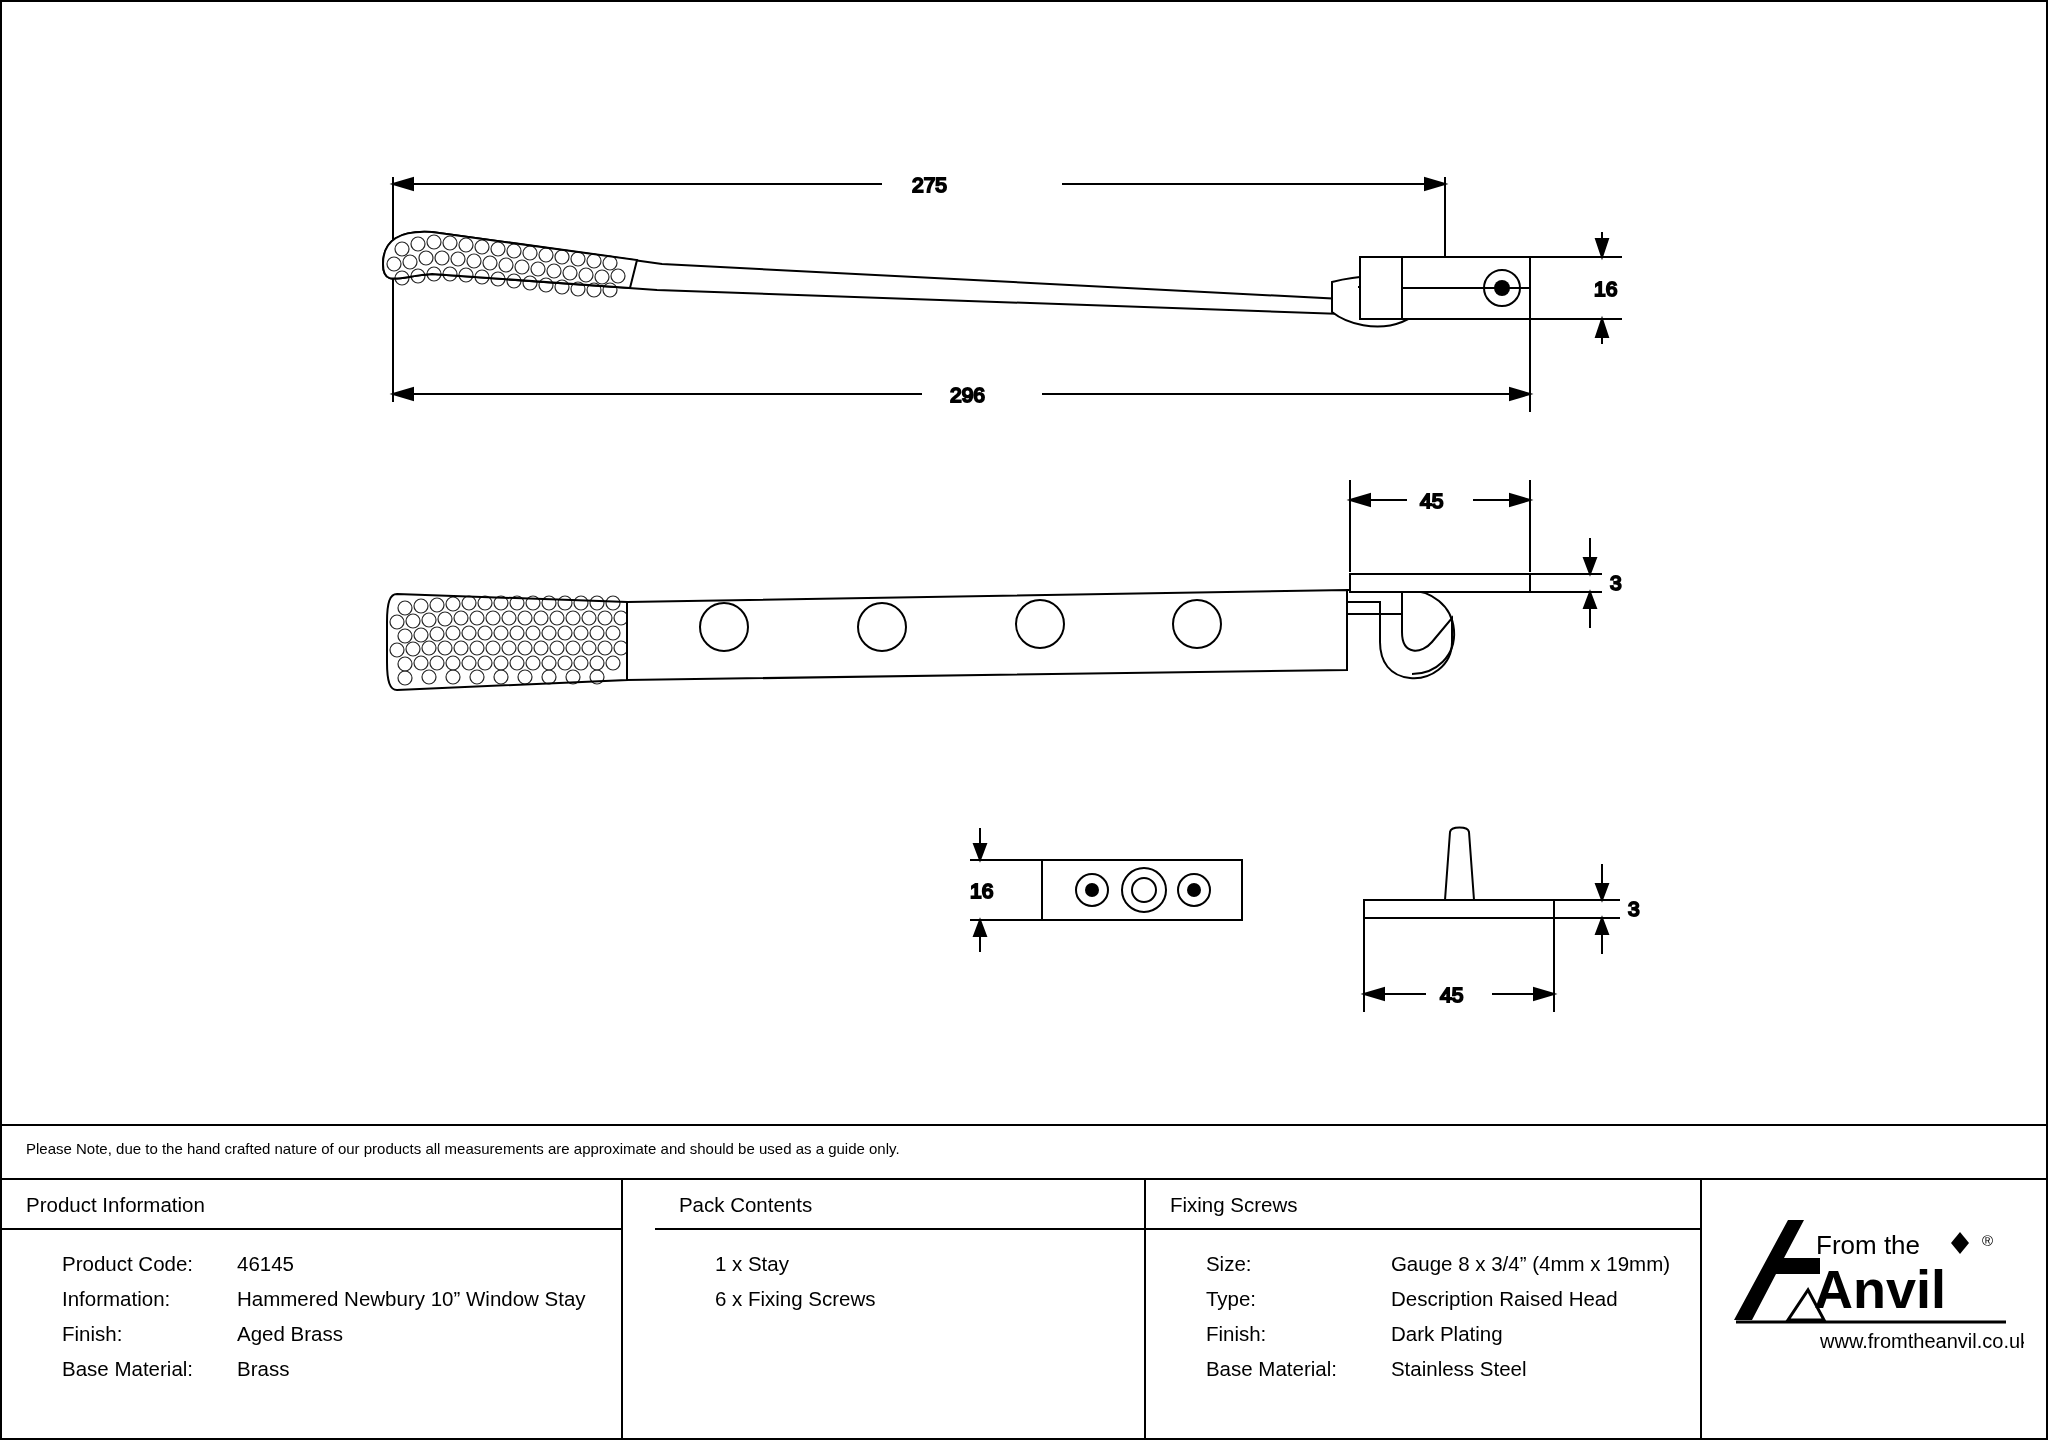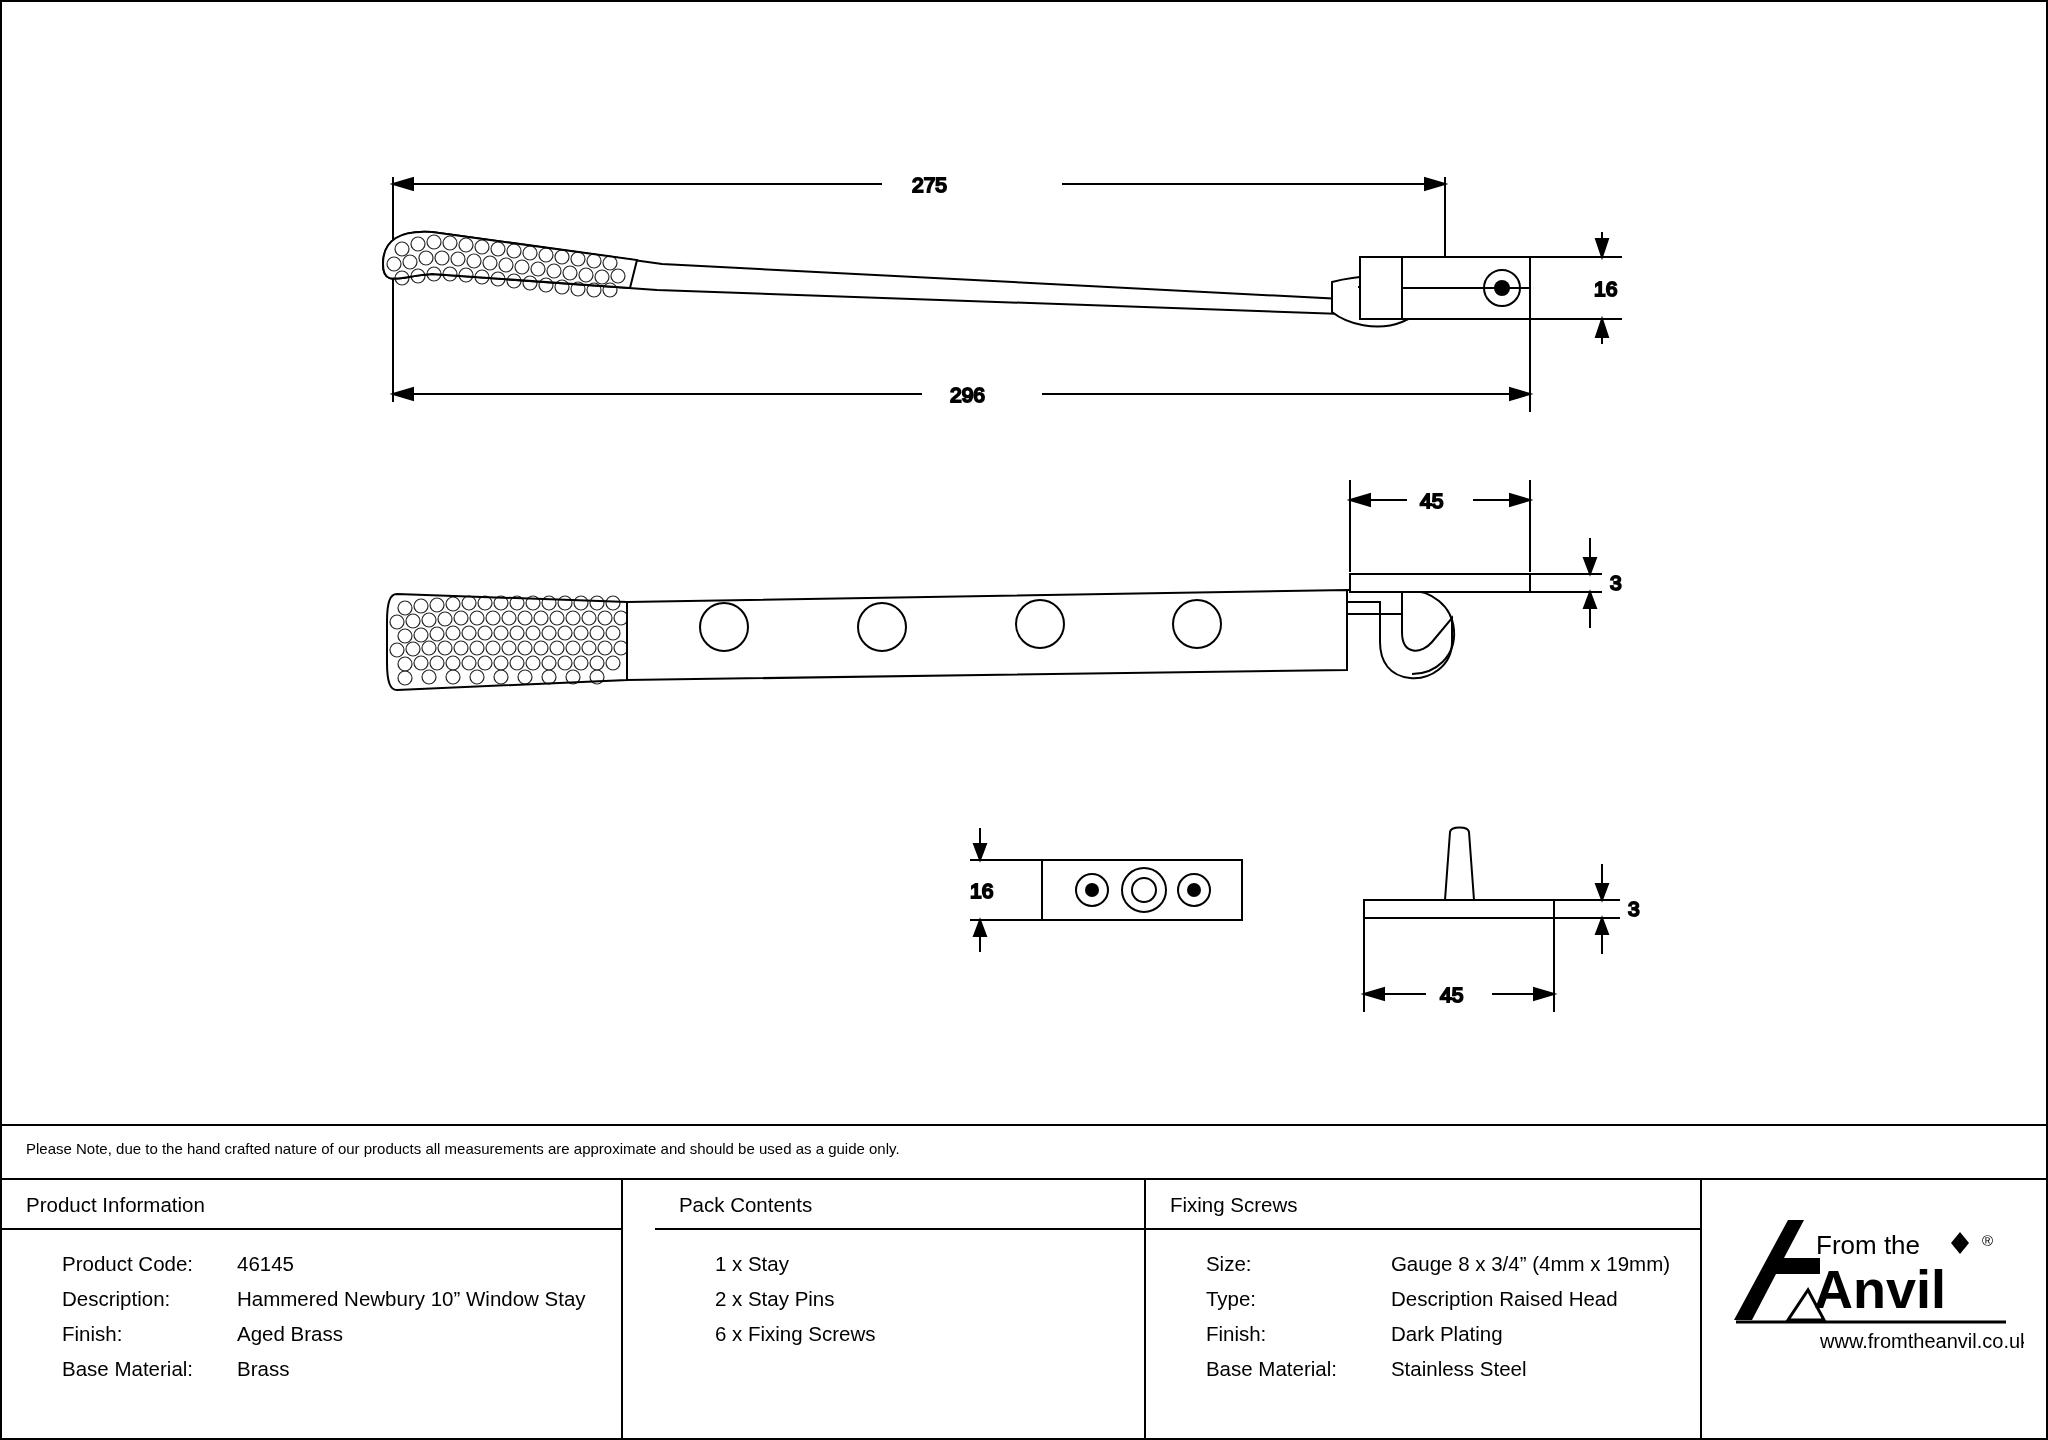--- a/index.html
+++ b/index.html
@@ -302,39 +302,38 @@
   <div class="tables">
 
     <div class="col c1">
       <div class="colhead">Product Information</div>
       <div class="colbody">
         <div class="row">
           <div class="lbl">Product Code:</div>
           <div class="val">46145</div>
         </div>
         <div class="row">
-          <div class="lbl">Description:</div>
+          <div class="lbl">Information:</div>
           <div class="val">Hammered Newbury 10” Window Stay</div>
         </div>
         <div class="row">
           <div class="lbl">Finish:</div>
           <div class="val">Aged Brass</div>
         </div>
         <div class="row">
           <div class="lbl">Base Material:</div>
           <div class="val">Brass</div>
         </div>
       </div>
     </div>
 
     <div class="col c2">
       <div class="colhead">Pack Contents</div>
       <div class="colbody">
         <div class="plain">1 x Stay</div>
-        <div class="plain">2 x Stay Pins</div>
         <div class="plain">6 x Fixing Screws</div>
       </div>
     </div>
 
     <div class="col c3">
       <div class="colhead">Fixing Screws</div>
       <div class="colbody">
         <div class="row">
           <div class="lbl wide">Size:</div>
           <div class="val">Gauge 8 x 3/4” (4mm x 19mm)</div>

